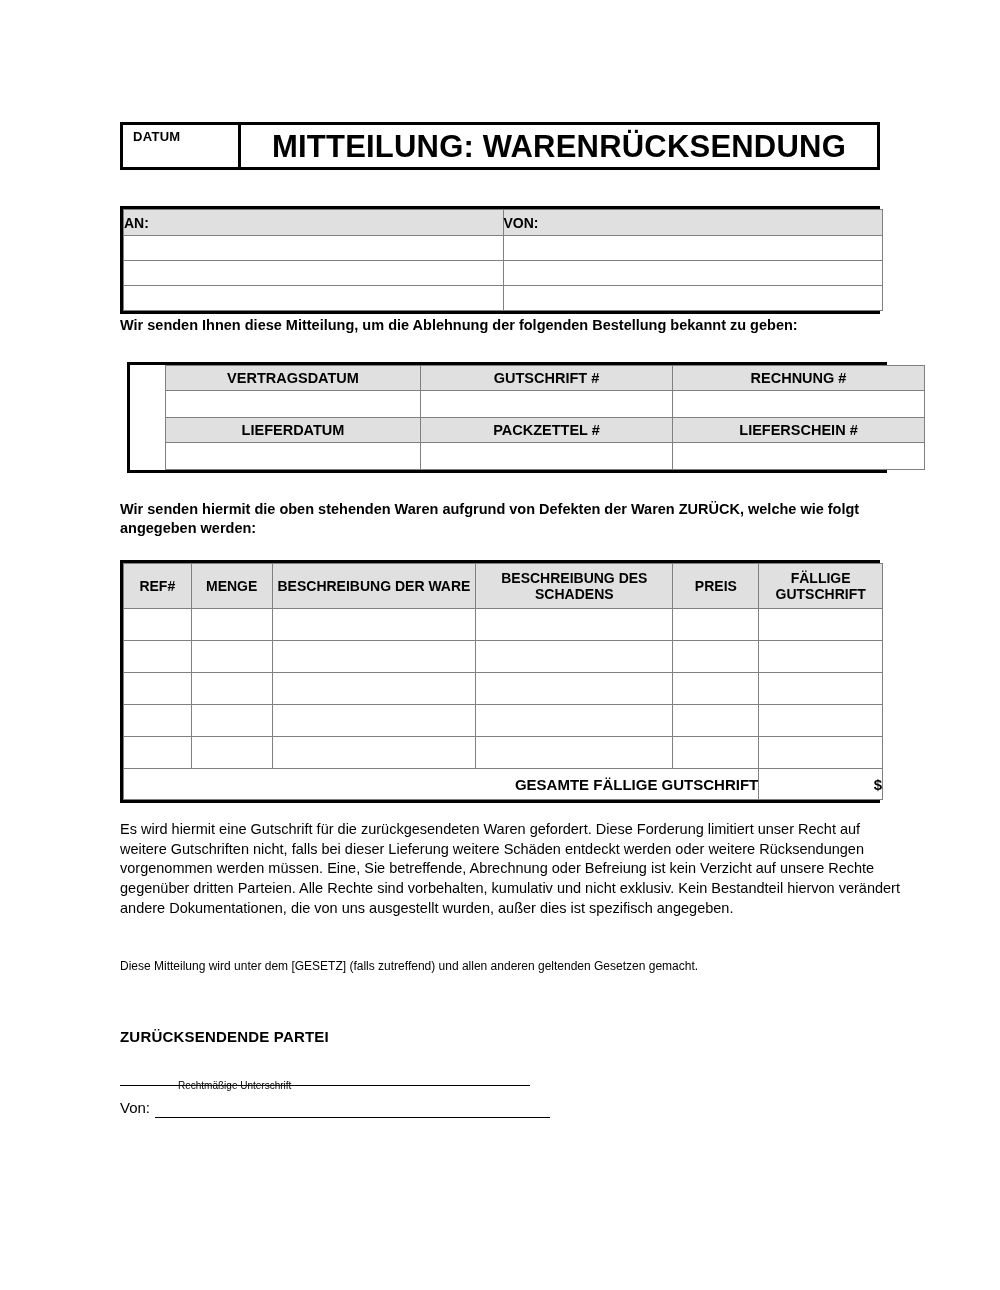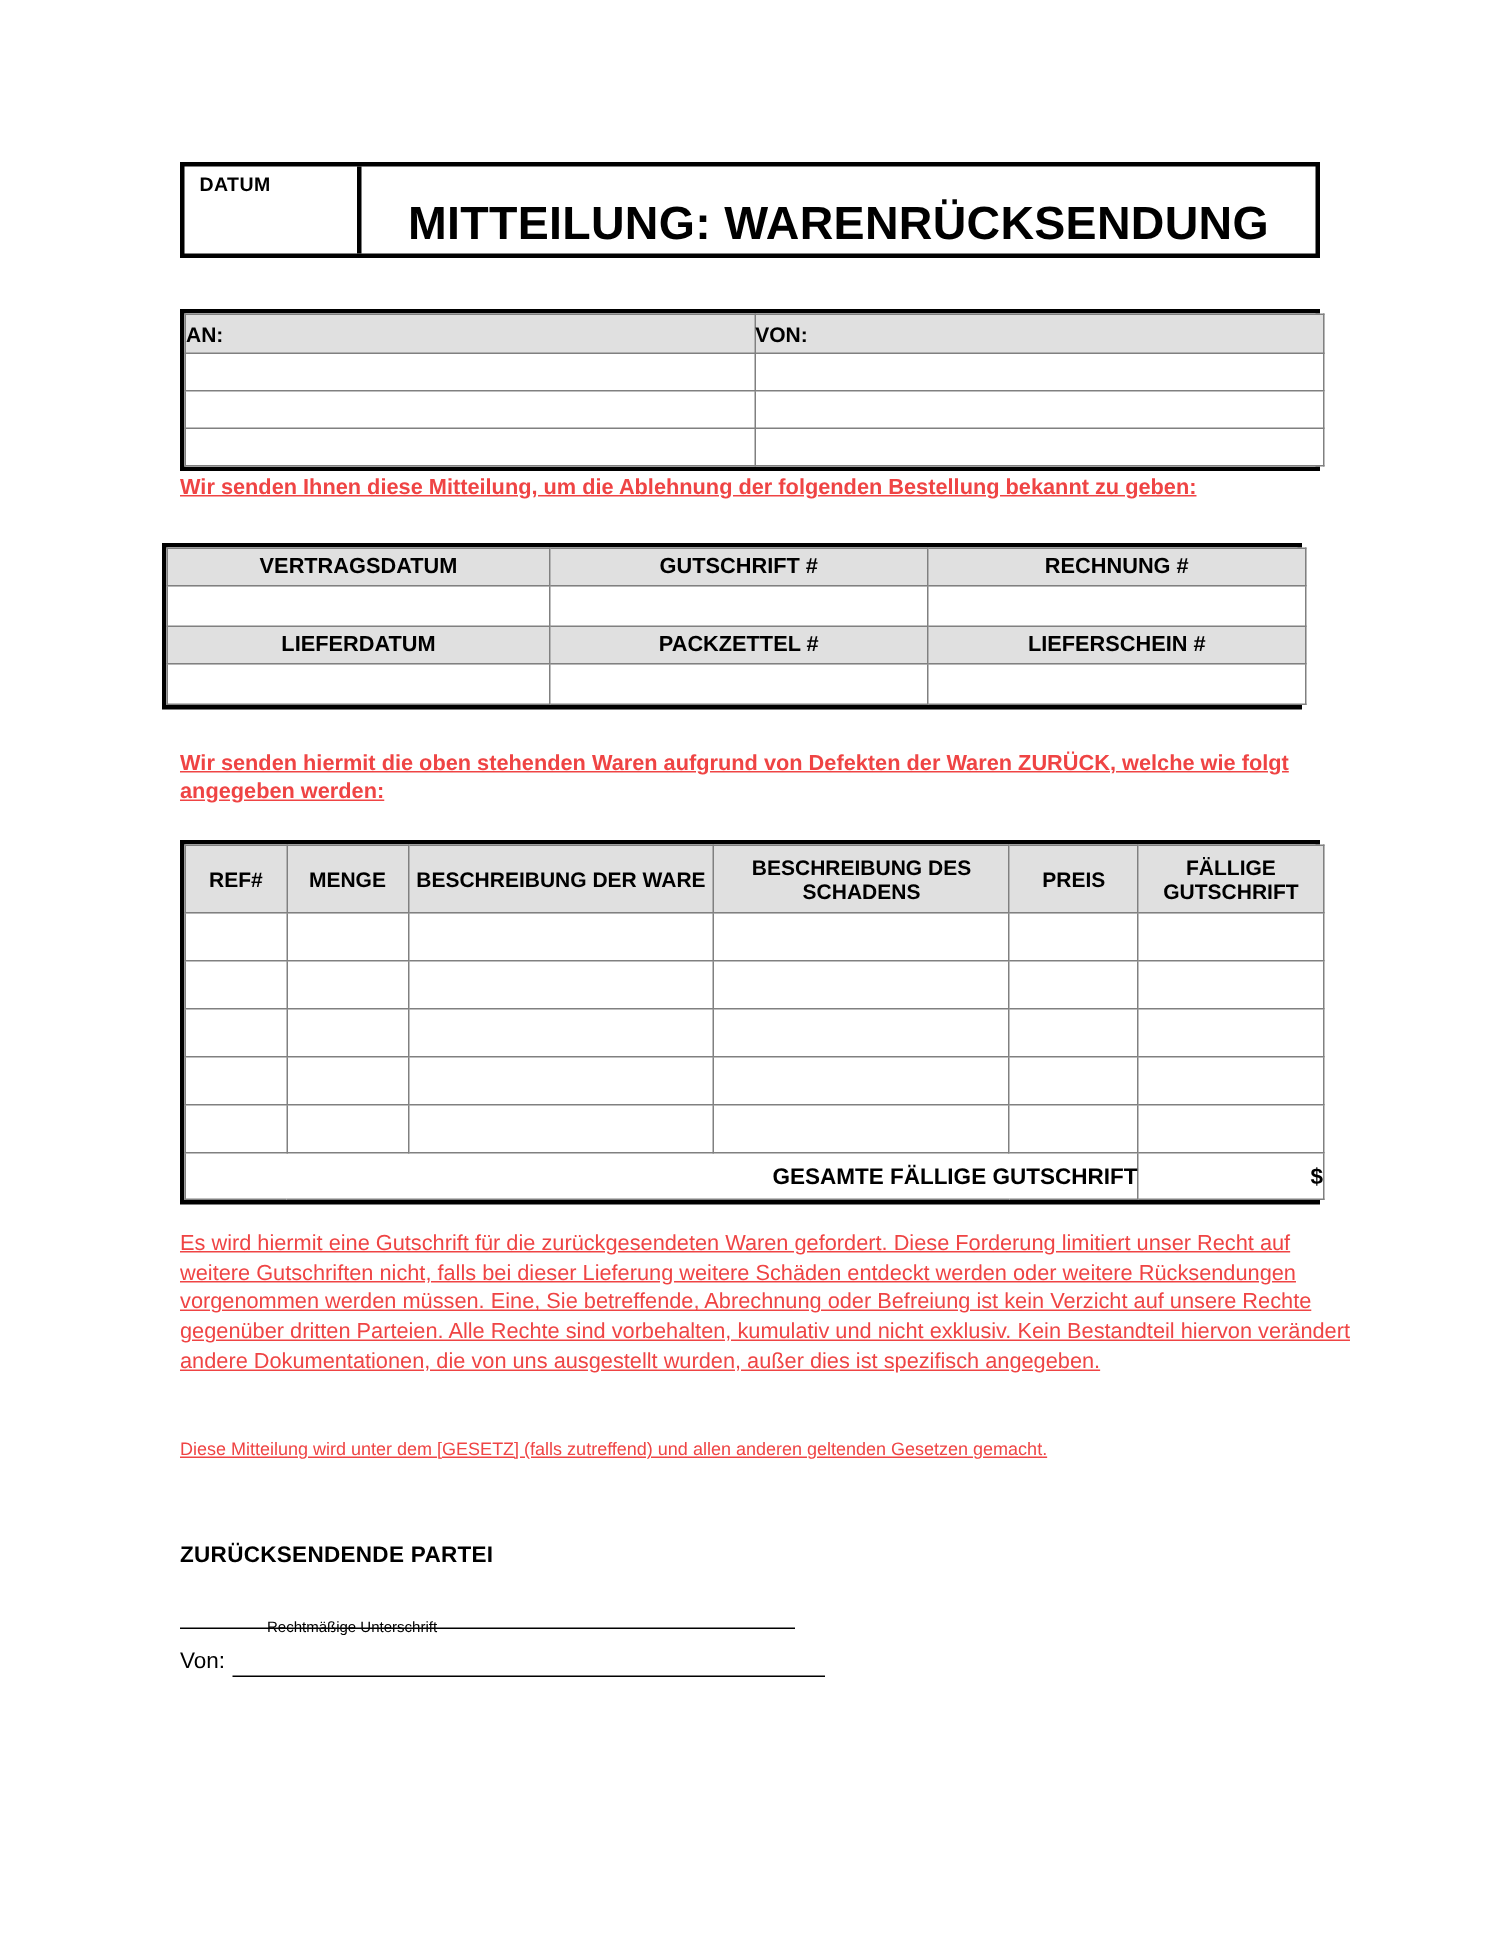--- a/index.html
+++ b/index.html
@@ -20,23 +20,23 @@
     left: 0; top: 0;
     width: 1000px;
     height: 1290px;
     background: #ffffff;
   }
 
   
   .title-bar {
     position: absolute;
     left: 120px;
-    top: 108px;
+    top: 122px;
     width: 760px;
-    height: 64px;
+    height: 48px;
     border: 3px solid #000;
     box-sizing: border-box;
     display: flex;
     background: #fff;
   }
   .title-date-cell {
     width: 118px;
     box-sizing: border-box;
     border-right: 3px solid #000;
     padding: 5px 0 0 10px;
@@ -96,22 +96,21 @@
     font-size: 14px;
     font-weight: bold;
     padding-left: 8px;
   }
 
   
   .para {
     position: absolute;
     font-size: 14.5px;
     line-height: 1.33;
-    color: #ef4444;
-    text-decoration: underline;
+    color: #000000;
   }
   .para.bold {
     font-weight: bold;
   }
   .intro1 {
     left: 120px;
     top: 316px;
     width: 790px;
   }
   .intro2 {
@@ -130,23 +129,24 @@
     left: 120px;
     top: 958px;
     width: 790px;
     font-size: 12px;
     line-height: 1.36;
   }
 
   
   .order-wrap {
     position: absolute;
-    left: 108px;
+    left: 127px;
     top: 362px;
     width: 760px;
+    padding-left: 35px;
   }
   .order-wrap td {
     text-align: center;
   }
   .order-head td {
     height: 24px;
     font-size: 14.5px;
     font-weight: bold;
   }
   .order-blank td {

